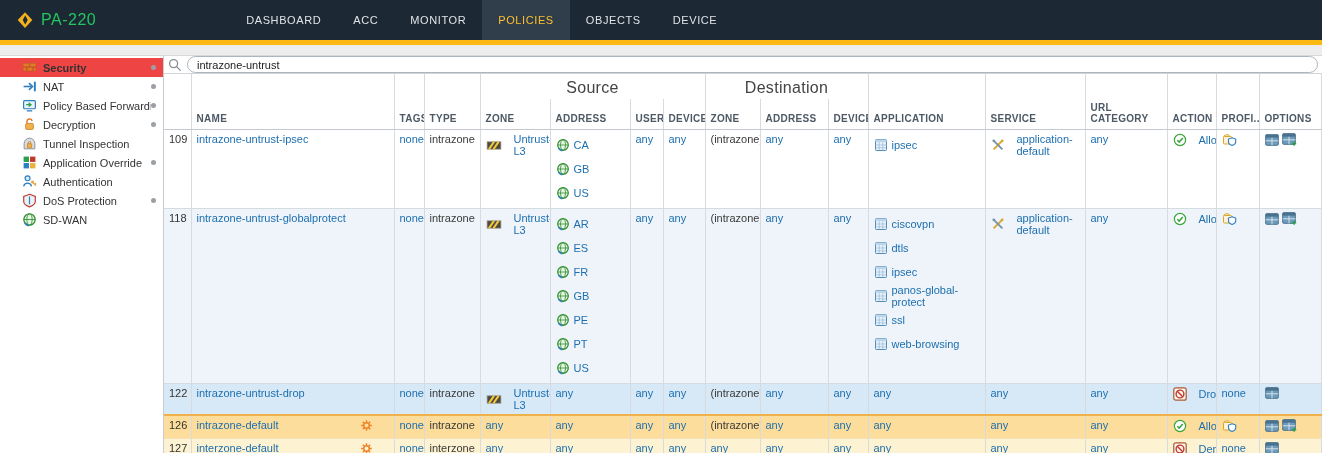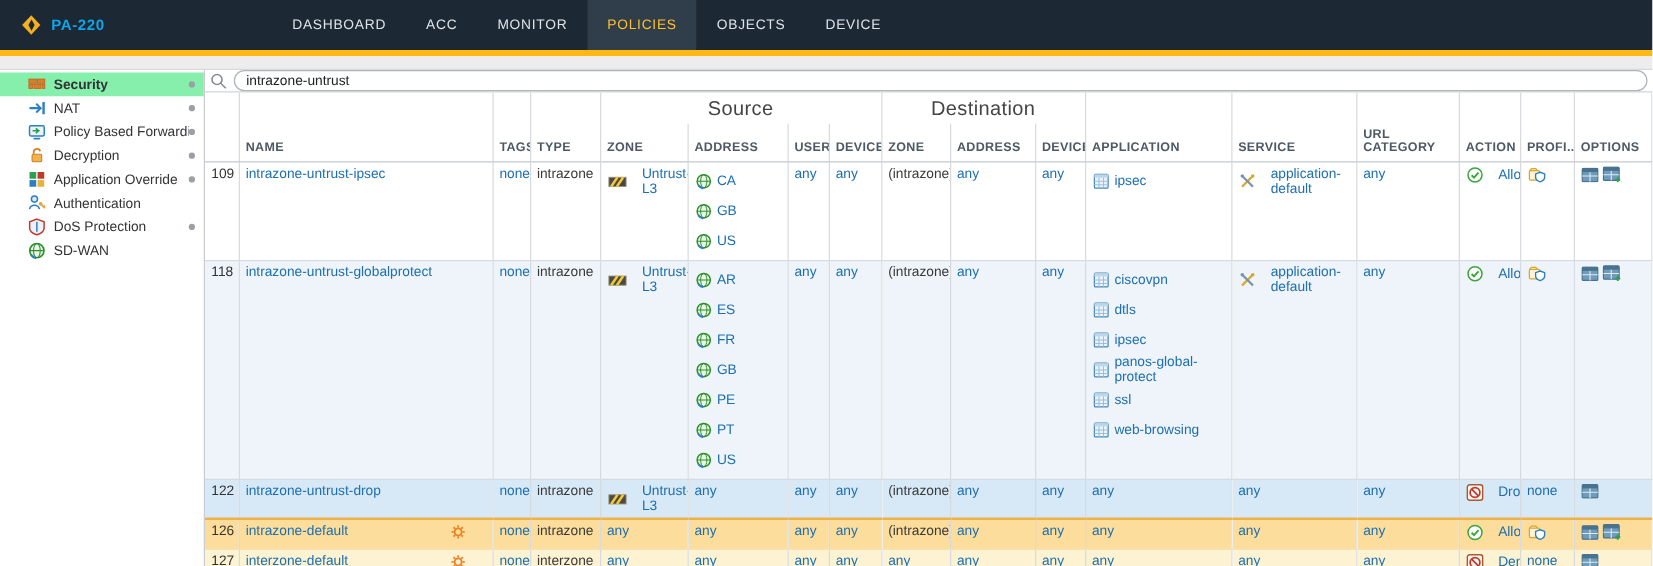--- a/index.html
+++ b/index.html
@@ -2,34 +2,34 @@
 <html><head>
 <meta charset="utf-8">
 <style>
   * { margin:0; padding:0; box-sizing:border-box; }
   html,body { width:1322px; height:453px; overflow:hidden; background:#fff;
     font-family:"Liberation Sans", sans-serif; font-size:11px; color:#3a3a3a; }
 
   
   .topbar { height:40px; background:#1c2834; display:flex; align-items:stretch; }
   .logo { display:flex; align-items:center; gap:7px; padding:0 16px; }
-  .logo-text { color:#0ea5e9; font-size:12px; font-weight:bold; letter-spacing:.5px; }
+  .logo-text { color:#22c55e; font-size:16px; font-weight:normal; letter-spacing:.5px; }
   .tabs { display:flex; align-items:stretch; margin-left:118px; }
   .tab { display:flex; align-items:center; padding:0 16px; color:#dfe3e7;
     font-size:11px; font-weight:400; letter-spacing:.6px; cursor:pointer; }
   .tab.active { background:#303d4a; color:#fcc02e; }
   .stripe { height:5px; background:#fcb813; }
   .subbar { height:11px; background:#ededee; border-bottom:1px solid #d9d9d9; }
 
   
   .main { display:flex; height:397px; }
   .sidebar { width:164px; border-right:1px solid #c9cdd1; padding-top:2px; flex:none; }
   .side-item { display:flex; align-items:center; height:19px; padding:0 4px 0 22px;
     cursor:pointer; position:relative; }
-  .side-item.selected { background:#86efac; font-weight:bold; }
+  .side-item.selected { background:#ef4444; font-weight:bold; }
   .side-item .si { width:15px; height:15px; margin-right:6px; flex:none; }
   .side-item .lbl { flex:1; color:#333; white-space:nowrap; overflow:hidden; }
   .side-item .dot { width:5px; height:5px; border-radius:50%; background:#9aa0a5; margin-right:3px; flex:none; }
 
   .content { flex:1; display:flex; flex-direction:column; min-width:0; }
 
   
   .searchbar { height:21px; display:flex; align-items:center; gap:5px;
     padding:0 4px 0 4px; border-bottom:1px solid #d2d6da; }
   .search-pill { flex:1; height:17px; border:1px solid #aeb6bc; border-radius:9px;
@@ -217,20 +217,26 @@
     </div>
     <div class="side-item">
       <svg class="si">
           <use href="#lockopen"></use>
         </svg>
       <span class="lbl">Decryption</span>
         <span class="dot"></span>
     </div>
     <div class="side-item">
       <svg class="si">
+          <use href="#tunnel"></use>
+        </svg>
+      <span class="lbl">Tunnel Inspection</span>
+    </div>
+    <div class="side-item">
+      <svg class="si">
           <use href="#appov"></use>
         </svg>
       <span class="lbl">Application Override</span>
         <span class="dot"></span>
     </div>
     <div class="side-item">
       <svg class="si">
           <use href="#auth"></use>
         </svg>
       <span class="lbl">Authentication</span>

